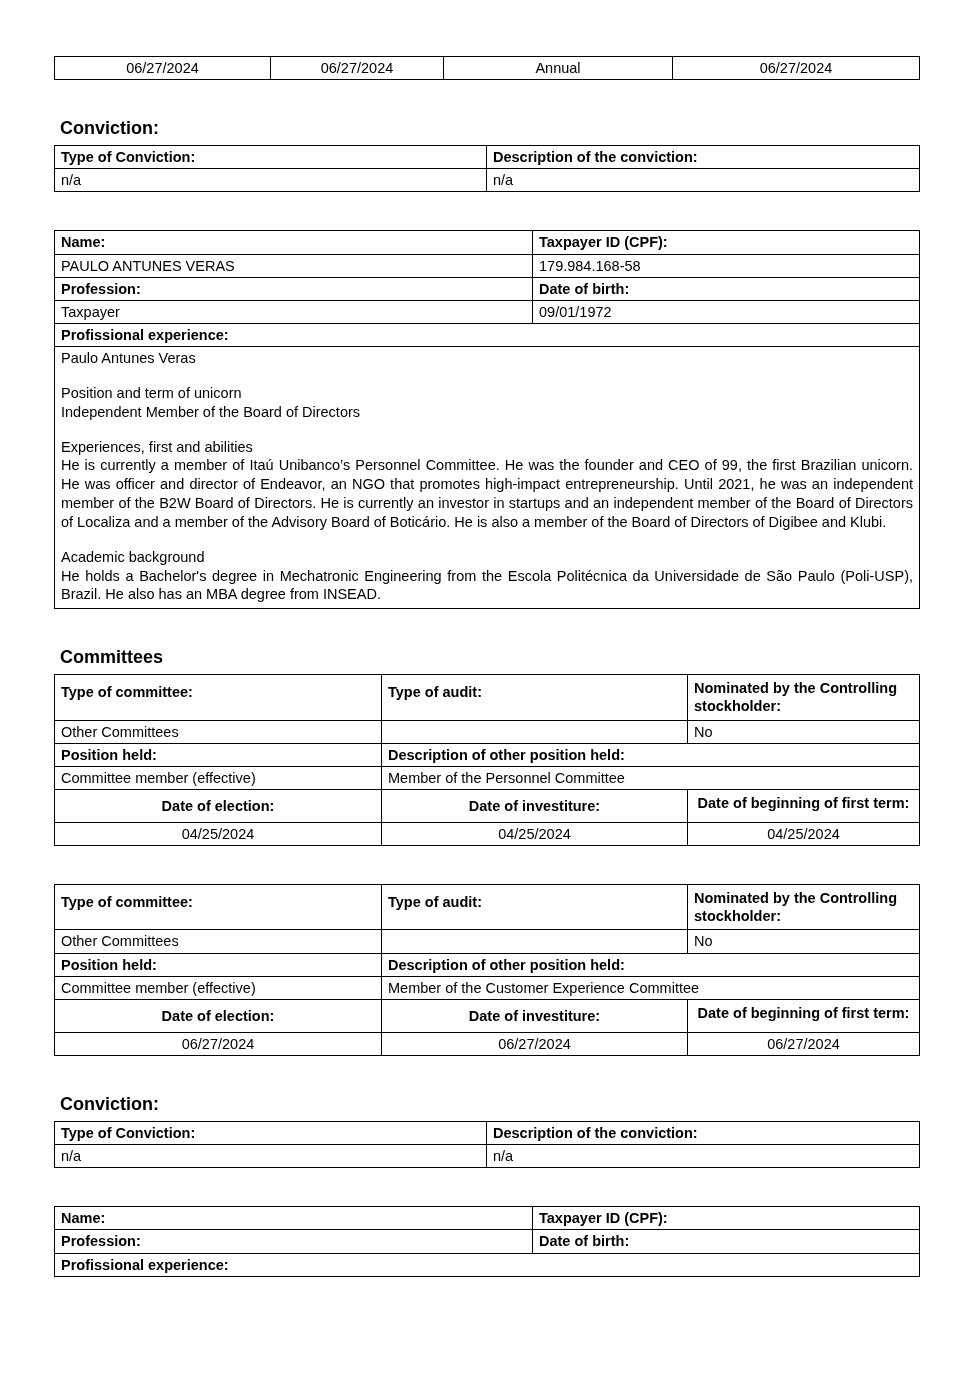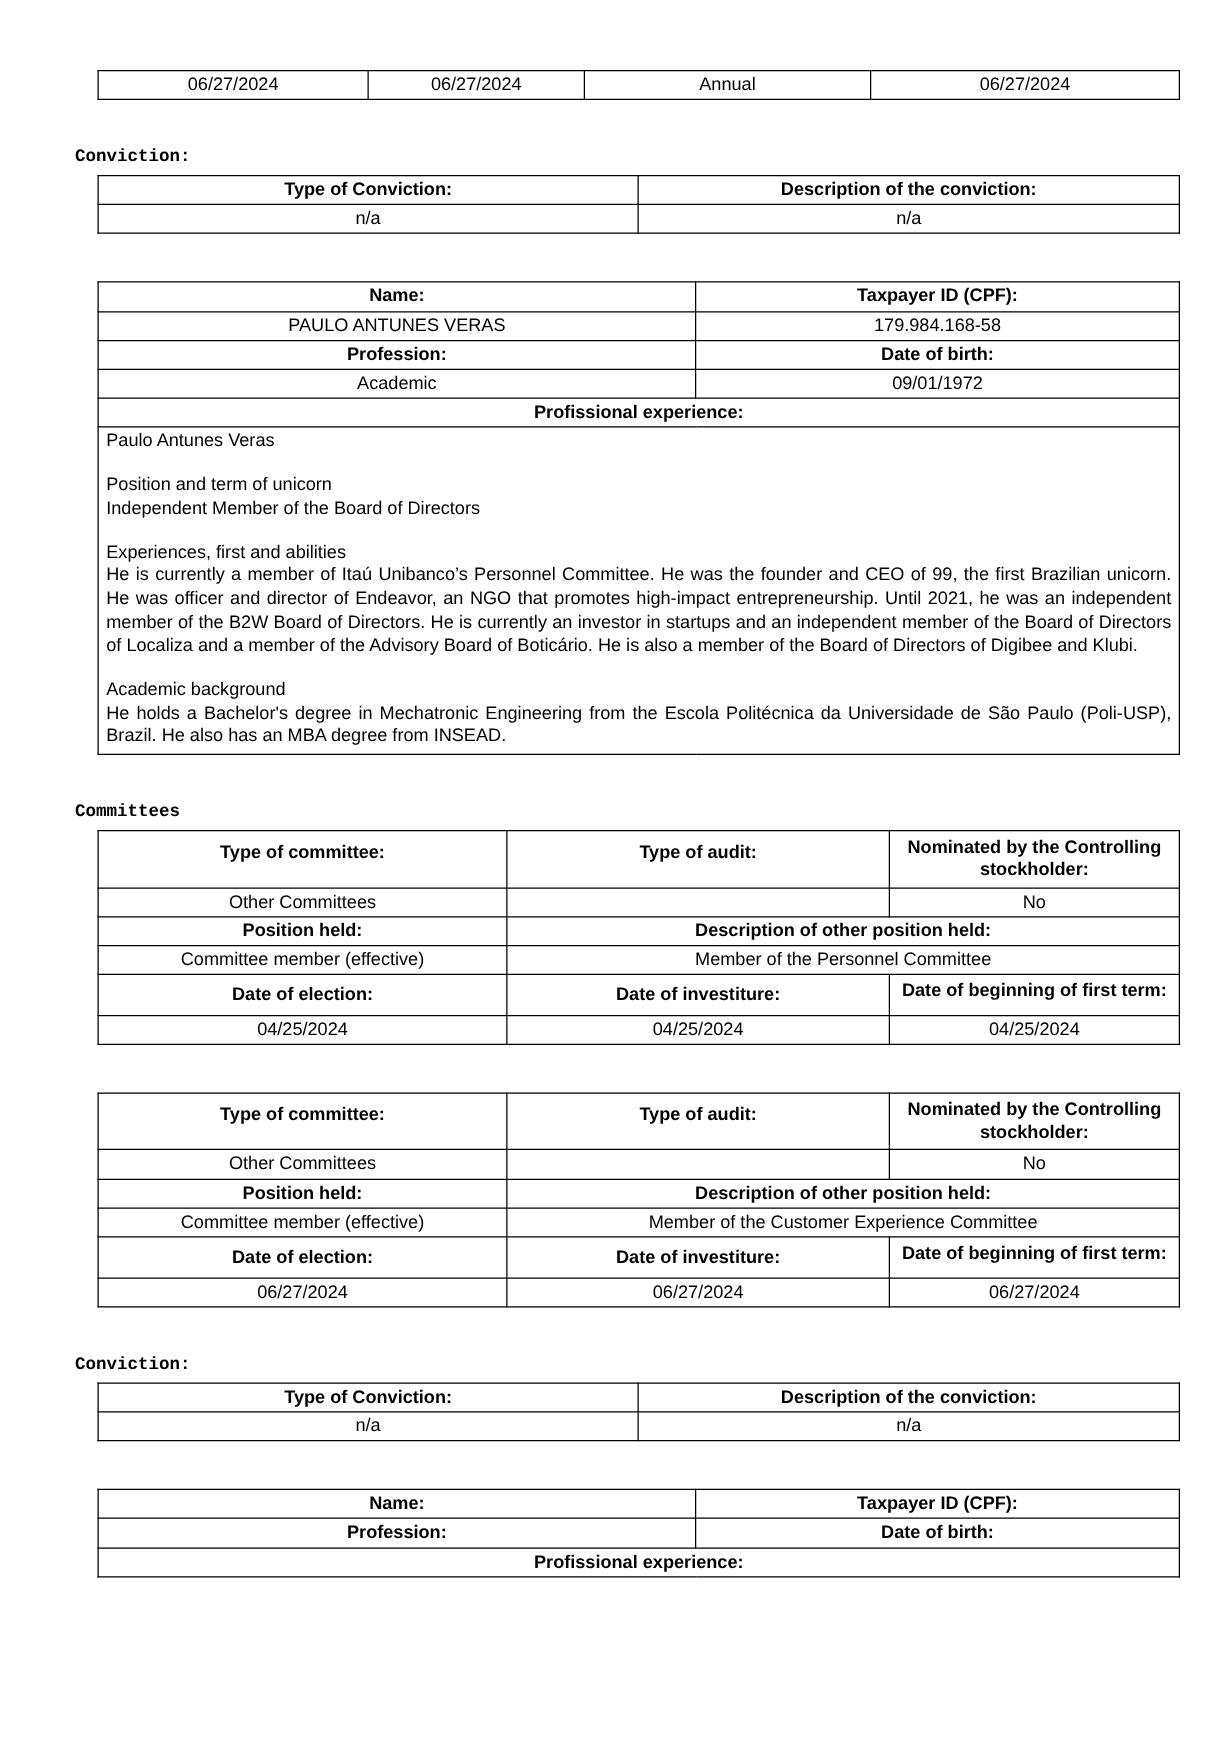--- a/index.html
+++ b/index.html
@@ -23,41 +23,39 @@
   }
   .content {
     margin: 0 auto;
     width: 865px;
     padding-top: 56px;
   }
   table.doc {
     border-collapse: collapse;
     width: 865px;
     table-layout: fixed;
-    margin-left: 24px;
   }
   table.doc td {
     border: 1px solid #000000;
     padding: 2px 6px;
     font-size: 14.5px;
     line-height: 1.25;
     vertical-align: top;
     background: #ffffff;
   }
   td.hdr {
     background: #d9d9d9;
     font-weight: bold;
   }
   td.c { text-align: center; }
-  td.l { text-align: center; }
+  td.l { text-align: left; }
   .section-label {
-    font-size: 14px;
+    font-size: 18px;
     font-weight: bold;
     margin: 0 0 6px 6px;
-    font-family: Liberation Mono, monospace;
   }
   .gap-lg { height: 38px; }
   .bio {
     font-size: 14.5px;
     line-height: 1.3;
     text-align: justify;
     padding: 2px 6px 4px 6px;
   }
   .bio p { margin: 0; }
   .bio .blank { height: 16px; }
@@ -120,21 +118,21 @@
         </tr>
         <tr>
           <td class="l">PAULO ANTUNES VERAS</td>
           <td class="l">179.984.168-58</td>
         </tr>
         <tr>
           <td class="hdr l">Profession:</td>
           <td class="hdr l">Date of birth:</td>
         </tr>
         <tr>
-          <td class="l">Academic</td>
+          <td class="l">Taxpayer</td>
           <td class="l">09/01/1972</td>
         </tr>
         <tr>
           <td class="hdr l" colspan="2">Profissional experience:</td>
         </tr>
         <tr>
           <td colspan="2" style="padding:0">
             <div class="bio">
               <p>Paulo Antunes Veras</p>
               <div class="blank"></div>

